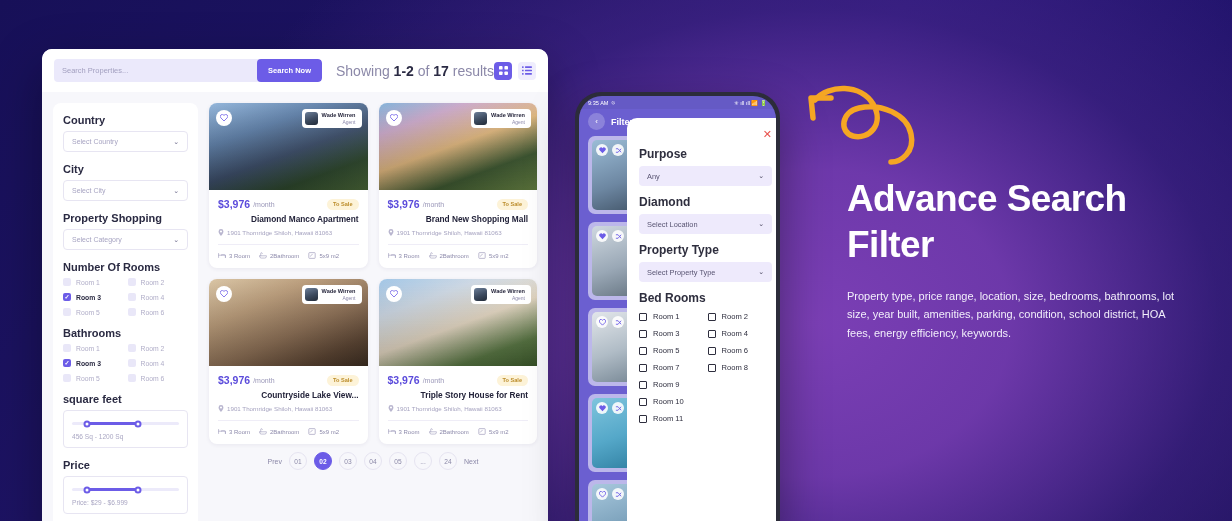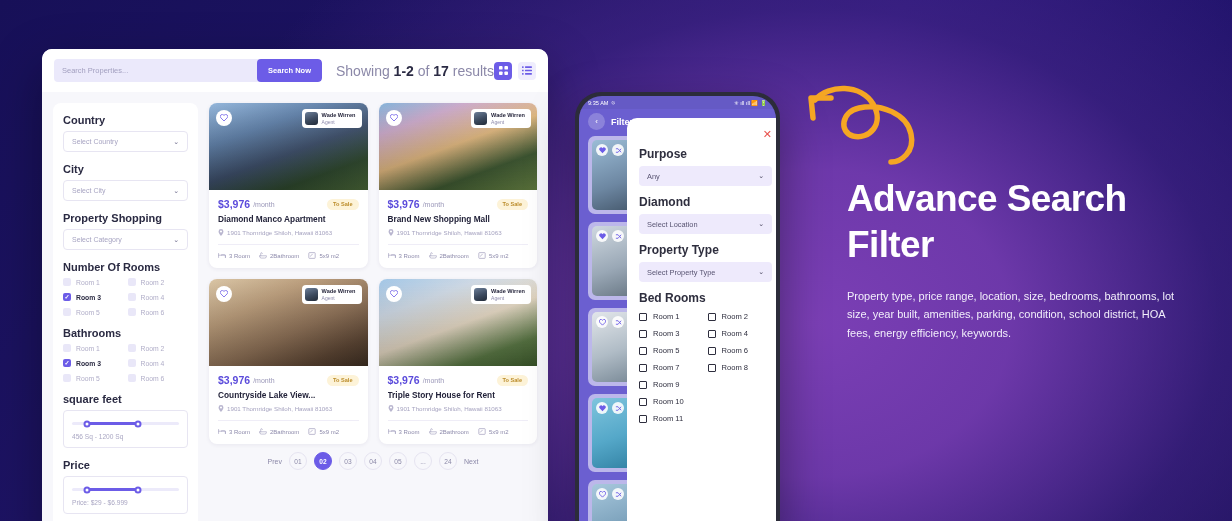--- a/index.html
+++ b/index.html
@@ -123,20 +123,21 @@
 
   
   .cards {
     flex: 1; display: grid;
     grid-template-columns: 1fr 1fr;
     gap: 11px; align-content: start;
   }
   .card {
     background: #fff; border-radius: 8px; overflow: hidden;
     box-shadow: 0 1px 4px rgba(40,30,90,0.07);
+    text-align: right;
   }
   .card-photo {
     height: 87px; position: relative;
     background-size: cover; background-position: center;
   }
   .ph1 { background:
       linear-gradient(180deg, rgba(255,255,255,0.05), rgba(0,0,0,0.22)),
       linear-gradient(160deg,#8fb3d9 0%,#5e7fa8 30%,#3d4f6b 55%,#2f4a2e 78%,#4d6b3a 100%); }
   .ph2 { background:
       linear-gradient(180deg, rgba(255,255,255,0.05), rgba(0,0,0,0.2)),

